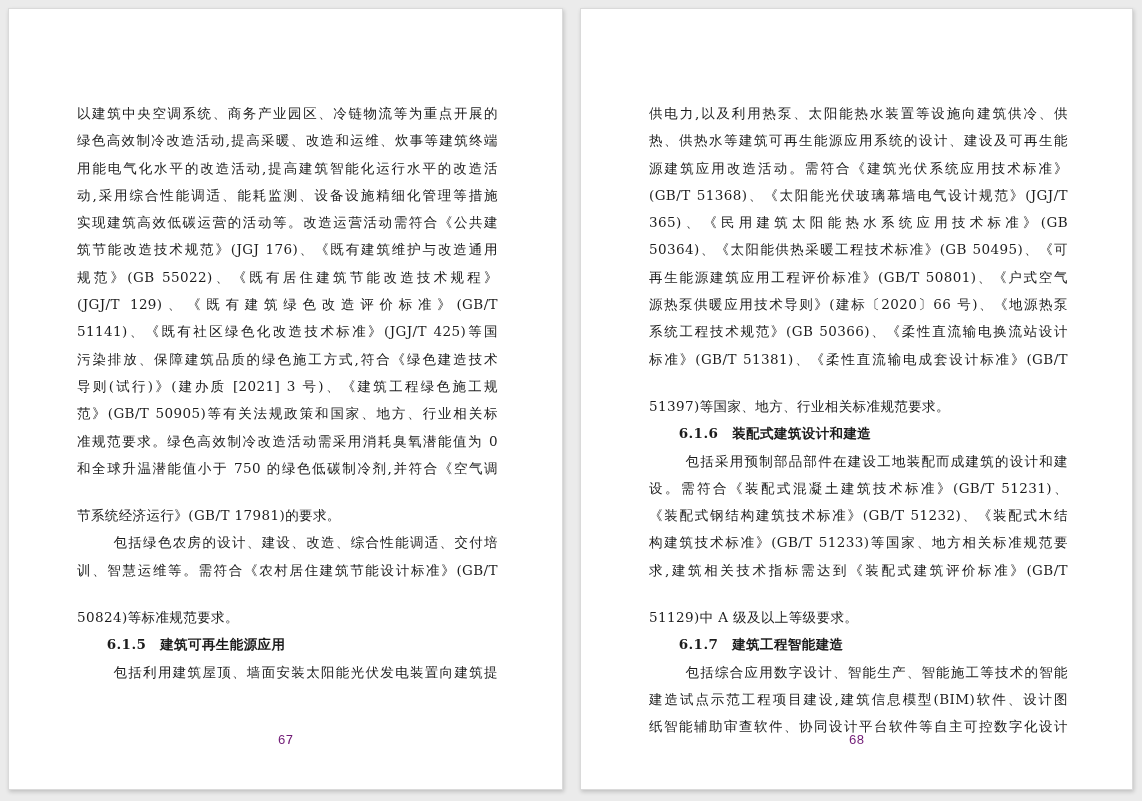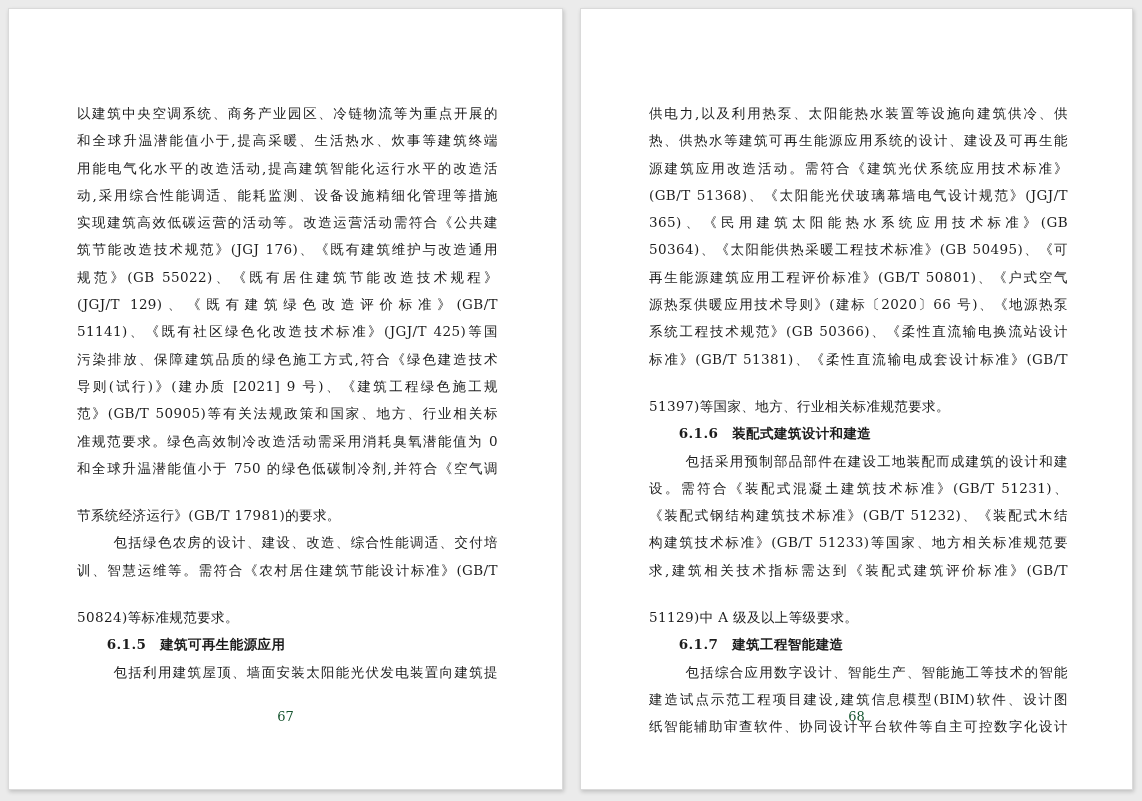--- a/index.html
+++ b/index.html
@@ -48,45 +48,46 @@
     text-indent: 2.7em;
   }
   .line.plain { text-align: left; margin-top: 20px; }
   .line.heading {
     font-weight: 700;
     text-indent: 2.2em;
     text-align: left;
   }
   .page-number {
     position: absolute;
-    top: 694px; left: 0; right: 0;
+    top: 718px; left: 0; right: 0;
     text-align: center;
     font-size: 13px;
     line-height: 27px;
-    color: #14532d;
+    color: #701a75;
+    font-family: Liberation Mono, monospace;
   }
 </style>
 </head>
 <body style="background: rgb(235, 235, 235);">
 
 <div class="viewer">
 
   <div class="page page-left">
     <div class="page-lines">
         <div class="line fill">以建筑中央空调系统、商务产业园区、冷链物流等为重点开展的</div>
-        <div class="line fill">和全球升温潜能值小于,提高采暖、生活热水、炊事等建筑终端</div>
+        <div class="line fill">绿色高效制冷改造活动,提高采暖、改造和运维、炊事等建筑终端</div>
         <div class="line fill">用能电气化水平的改造活动,提高建筑智能化运行水平的改造活</div>
         <div class="line fill">动,采用综合性能调适、能耗监测、设备设施精细化管理等措施</div>
         <div class="line fill">实现建筑高效低碳运营的活动等。改造运营活动需符合《公共建</div>
         <div class="line fill">筑节能改造技术规范》(JGJ 176)、《既有建筑维护与改造通用</div>
         <div class="line fill">规范》(GB 55022)、《既有居住建筑节能改造技术规程》</div>
         <div class="line fill">(JGJ/T 129)、《既有建筑绿色改造评价标准》(GB/T</div>
         <div class="line fill">51141)、《既有社区绿色化改造技术标准》(JGJ/T 425)等国</div>
         <div class="line fill">污染排放、保障建筑品质的绿色施工方式,符合《绿色建造技术</div>
-        <div class="line fill">导则(试行)》(建办质 [2021] 9 号)、《建筑工程绿色施工规</div>
+        <div class="line fill">导则(试行)》(建办质 [2021] 3 号)、《建筑工程绿色施工规</div>
         <div class="line fill">范》(GB/T 50905)等有关法规政策和国家、地方、行业相关标</div>
         <div class="line fill">准规范要求。绿色高效制冷改造活动需采用消耗臭氧潜能值为 0</div>
         <div class="line fill">和全球升温潜能值小于 750 的绿色低碳制冷剂,并符合《空气调</div>
         <div class="line plain">节系统经济运行》(GB/T 17981)的要求。</div>
         <div class="line fill-indent">包括绿色农房的设计、建设、改造、综合性能调适、交付培</div>
         <div class="line fill">训、智慧运维等。需符合《农村居住建筑节能设计标准》(GB/T</div>
         <div class="line plain">50824)等标准规范要求。</div>
         <div class="line heading">6.1.5　建筑可再生能源应用</div>
         <div class="line fill-indent">包括利用建筑屋顶、墙面安装太阳能光伏发电装置向建筑提</div>
       </div>

